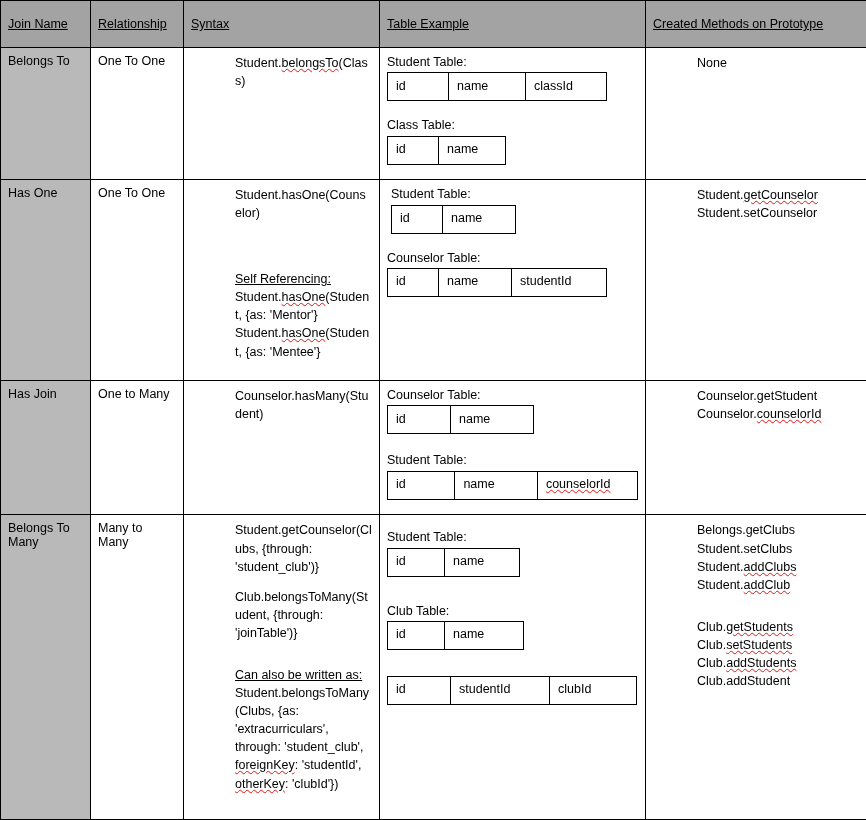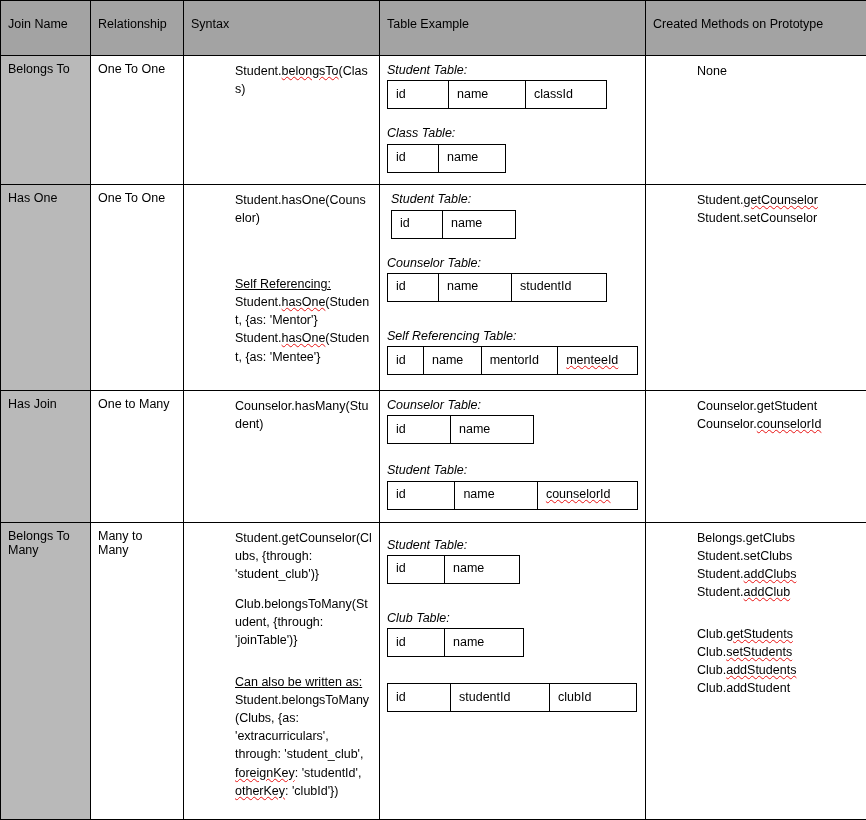--- a/index.html
+++ b/index.html
@@ -33,21 +33,22 @@
     word-wrap: break-word;
     overflow-wrap: break-word;
     word-break: break-word;
   }
 
   .doc-table > thead > tr > th {
     background: #a3a3a3;
     height: 38px;
     vertical-align: middle;
     padding-top: 4px;
-    padding-bottom: 12px;
+    padding-bottom: 4px;
+    text-decoration: underline;
   }
 
   
   .col-join   { width: 90px; }
   .col-rel    { width: 93px; }
   .col-syntax { width: 196px; }
   .col-tbl    { width: 266px; }
   .col-meth   { width: 221px; }
 
   td.joinname-cell {
@@ -76,21 +77,20 @@
     text-underline-offset: 1px;
   }
 
   
   .mini-block { margin-bottom: 16px; }
   .mini-block:last-child { margin-bottom: 0; }
   .mini-caption {
     display: block;
     margin-bottom: 2px;
     line-height: 1.3;
-    font-style: italic;
   }
   table.mini {
     border-collapse: collapse;
     table-layout: fixed;
   }
   table.mini td {
     border: 1px solid #000000;
     padding: 4px 8px 5px 8px;
     height: 18px;
     line-height: 1.2;
@@ -189,33 +189,20 @@
           <table class="mini">
               <tbody>
                 <tr>
             <td style="width:34px">id</td>
             <td style="width:56px">name</td>
             <td style="width:78px">studentId</td>
           </tr>
               </tbody>
             </table>
         </div>
-        <div class="mini-block">
-          <span class="mini-caption">Self Referencing Table:</span>
-          <table class="mini">
-              <tbody>
-                <tr>
-            <td style="width:34px">id</td>
-            <td style="width:56px">name</td>
-            <td style="width:76px">mentorId</td>
-            <td style="width:80px"><span class="sq">menteeId</span></td>
-          </tr>
-              </tbody>
-            </table>
-        </div>
       </td>
       <td>
         <span class="cell-lines">
           <span class="ln">Student.<span class="sq">getCounselor</span></span>
           <span class="ln">Student.setCounselor</span>
         </span>
       </td>
     </tr>
 
     <tr>

